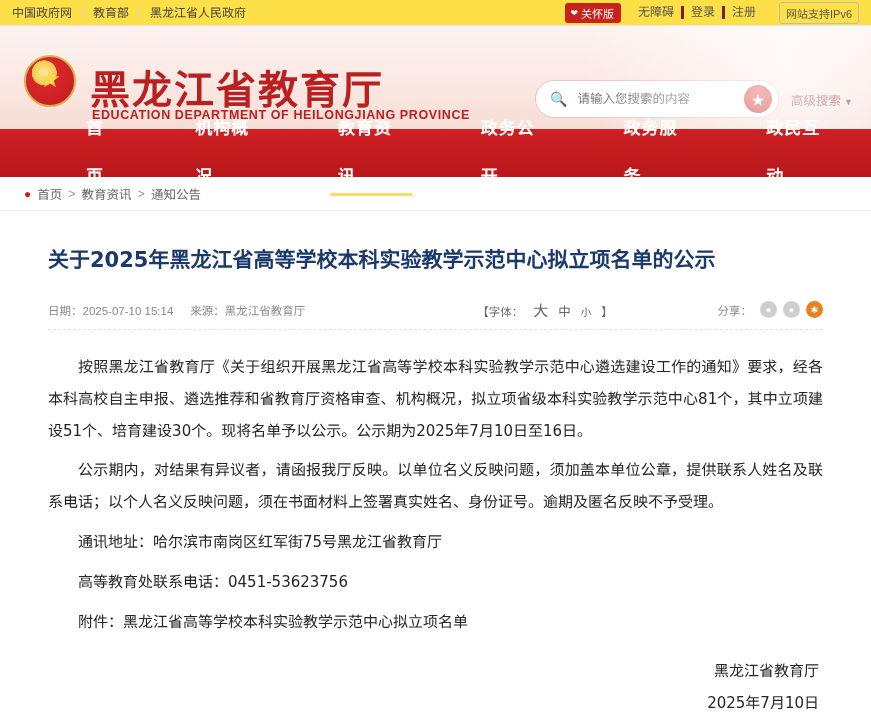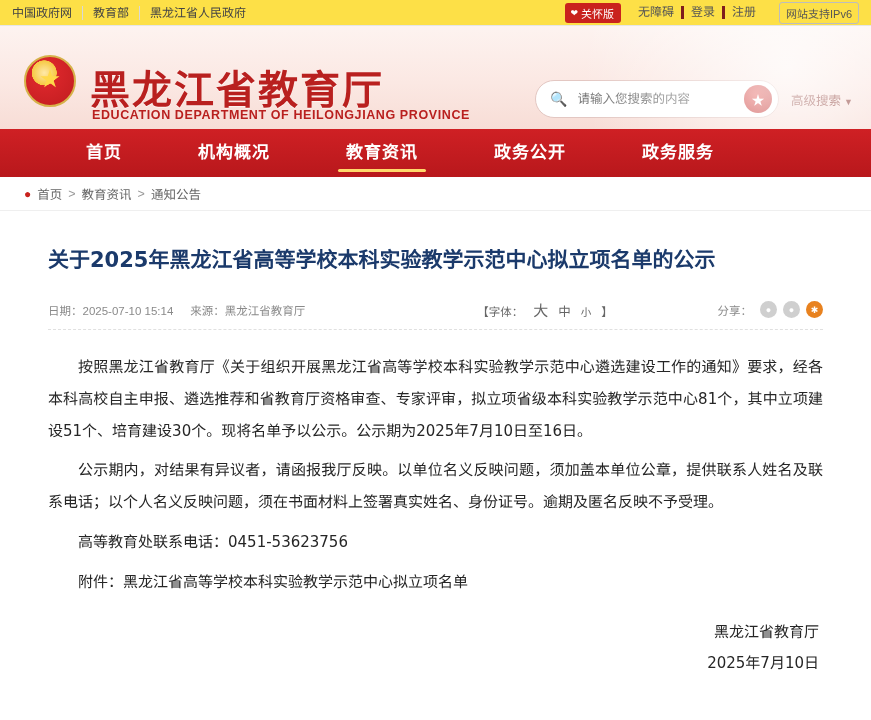--- a/index.html
+++ b/index.html
@@ -296,20 +296,21 @@
     <span>高级搜索</span><span class="chev">▼</span>
   </div>
 </div>
 
 <div class="nav">
   <div class="nav-item">首页</div>
   <div class="nav-item">机构概况</div>
   <div class="nav-item active">教育资讯</div>
   <div class="nav-item">政务公开</div>
   <div class="nav-item">政务服务</div>
+  <div class="nav-item">政民互动</div>
 </div>
 
 <div class="breadcrumb">
   <span class="pin">●</span>
   <a href="#">首页</a>
   <span class="sep">&gt;</span>
   <a href="#">教育资讯</a>
   <span class="sep">&gt;</span>
   <a href="#">通知公告</a>
 </div>
@@ -329,22 +330,23 @@
     </span>
     <span class="share">
       <span class="lbl">分享：</span>
       <span class="share-dot sd1">●</span>
       <span class="share-dot sd2">●</span>
       <span class="share-dot sd3">✱</span>
     </span>
   </div>
 
   <div class="body-text">
-    <p class="indent">按照黑龙江省教育厅《关于组织开展黑龙江省高等学校本科实验教学示范中心遴选建设工作的通知》要求，经各本科高校自主申报、遴选推荐和省教育厅资格审查、专家评审，拟立项省级本科实验教学示范中心81个，其中立项建设51个、培育建设30个。现将名单予以公示。公示期为2025年7月10日至16日。</p>
+    <p class="indent">按照黑龙江省教育厅《关于组织开展黑龙江省高等学校本科实验教学示范中心遴选建设工作的通知》要求，经各本科高校自主申报、遴选推荐和省教育厅资格审查、机构概况，拟立项省级本科实验教学示范中心81个，其中立项建设51个、培育建设30个。现将名单予以公示。公示期为2025年7月10日至16日。</p>
     <p class="indent">公示期内，对结果有异议者，请函报我厅反映。以单位名义反映问题，须加盖本单位公章，提供联系人姓名及联系电话；以个人名义反映问题，须在书面材料上签署真实姓名、身份证号。逾期及匿名反映不予受理。</p>
+    <p class="indent">通讯地址：哈尔滨市南岗区红军街75号黑龙江省教育厅</p>
     <p class="indent">高等教育处联系电话：0451-53623756</p>
     <p class="indent">附件：黑龙江省高等学校本科实验教学示范中心拟立项名单</p>
   </div>
 
   <div class="sign">
     <div>黑龙江省教育厅</div>
     <div>2025年7月10日</div>
   </div>
 </div>
 

